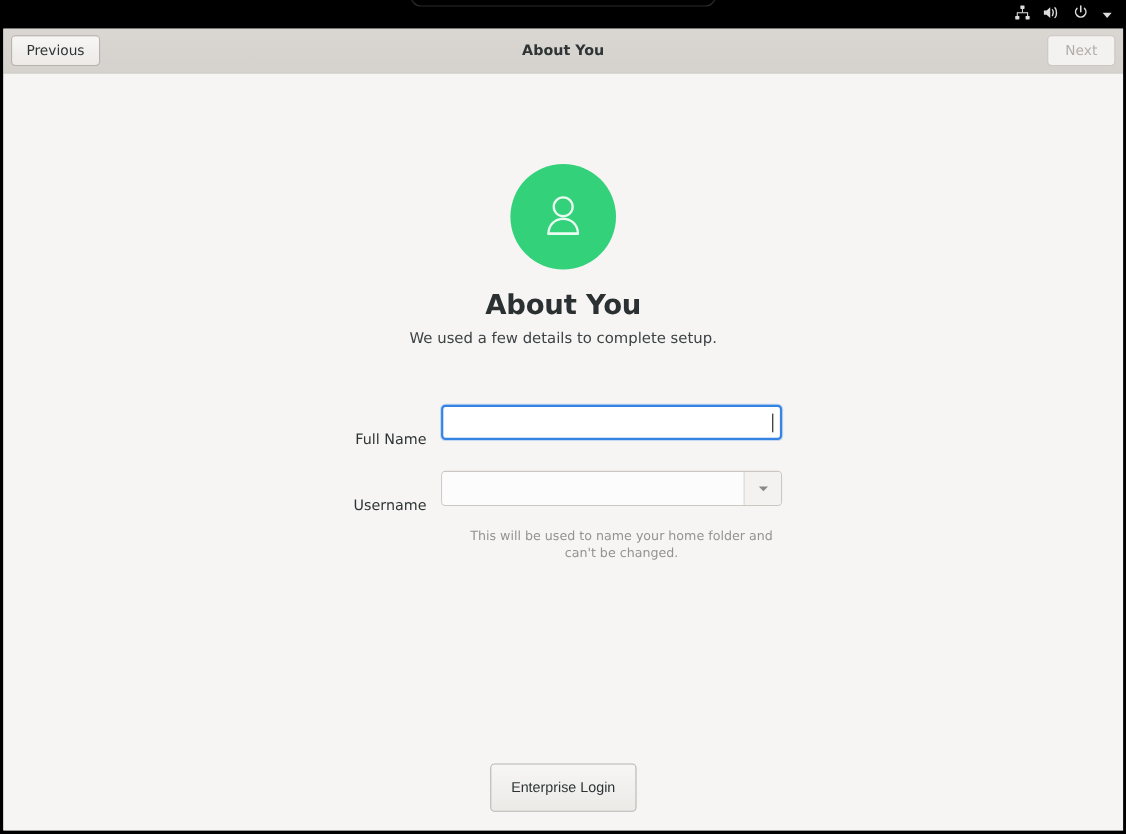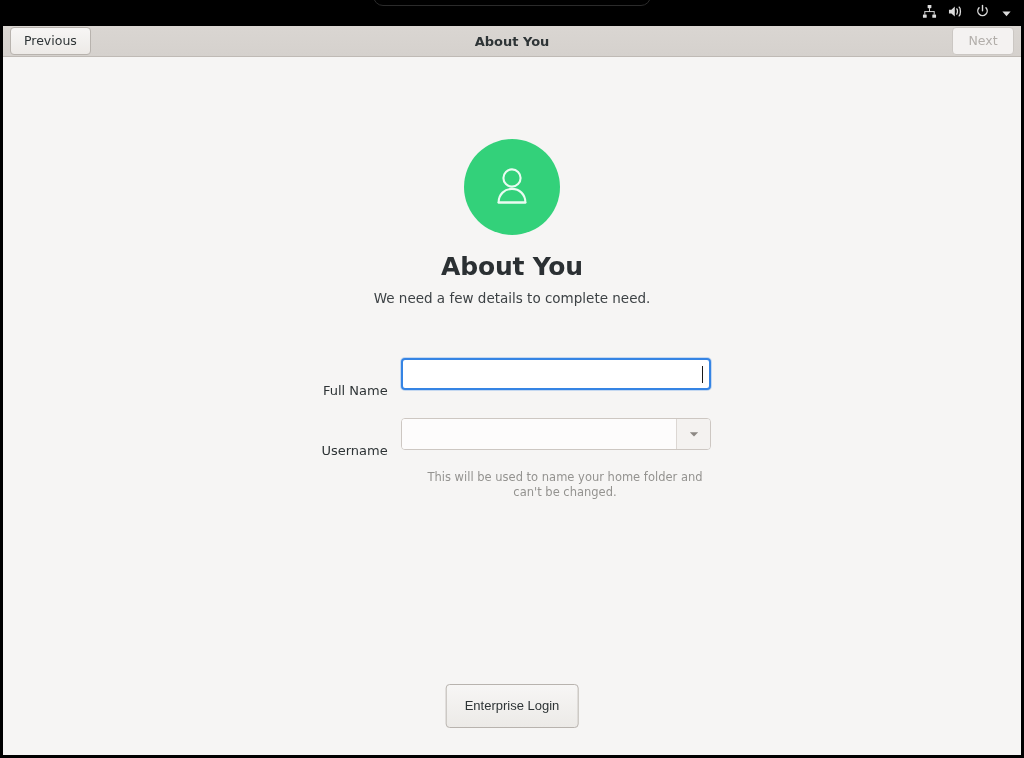--- a/index.html
+++ b/index.html
@@ -54,21 +54,21 @@
     top: 26px;
     width: 1018px;
     height: 729px;
     background: #f6f5f4;
     overflow: hidden;
   }
 
   
   #headerbar {
     position: relative;
-    height: 31px;
+    height: 41px;
     background: linear-gradient(to bottom, #dad6d2 0%, #d5d1cd 100%);
     border-bottom: 1px solid #bfbab5;
     display: flex;
     align-items: center;
     padding: 0 7px;
   }
 
   .hb-btn {
     min-width: 62px;
     height: 28px;
@@ -326,21 +326,21 @@
       <div id="avatar">
         <svg width="52" height="52" viewBox="0 0 52 52" aria-hidden="true">
           <circle cx="26" cy="17" r="8.6" fill="none" stroke="#eafbf1" stroke-width="2.1"></circle>
           <path d="M12.6 41.5c0-8.2 6-13.6 13.4-13.6s13.4 5.4 13.4 13.6z" fill="none" stroke="#eafbf1" stroke-width="2.1" stroke-linejoin="round"></path>
           <path d="M12.6 41.5h26.8" stroke="#eafbf1" stroke-width="2.1" stroke-linecap="round"></path>
         </svg>
       </div>
 
       <h1 id="page-title">About You</h1>
 
-      <p id="page-subtitle">We need a few details to complete need.</p>
+      <p id="page-subtitle">We used a few details to complete setup.</p>
 
       <div id="form">
 
         <div class="field-row">
           <label class="field-label">Full Name</label>
           <div class="entry focused">
             <span class="entry-text" data-ph=""></span>
             <span class="caret"></span>
           </div>
         </div>

